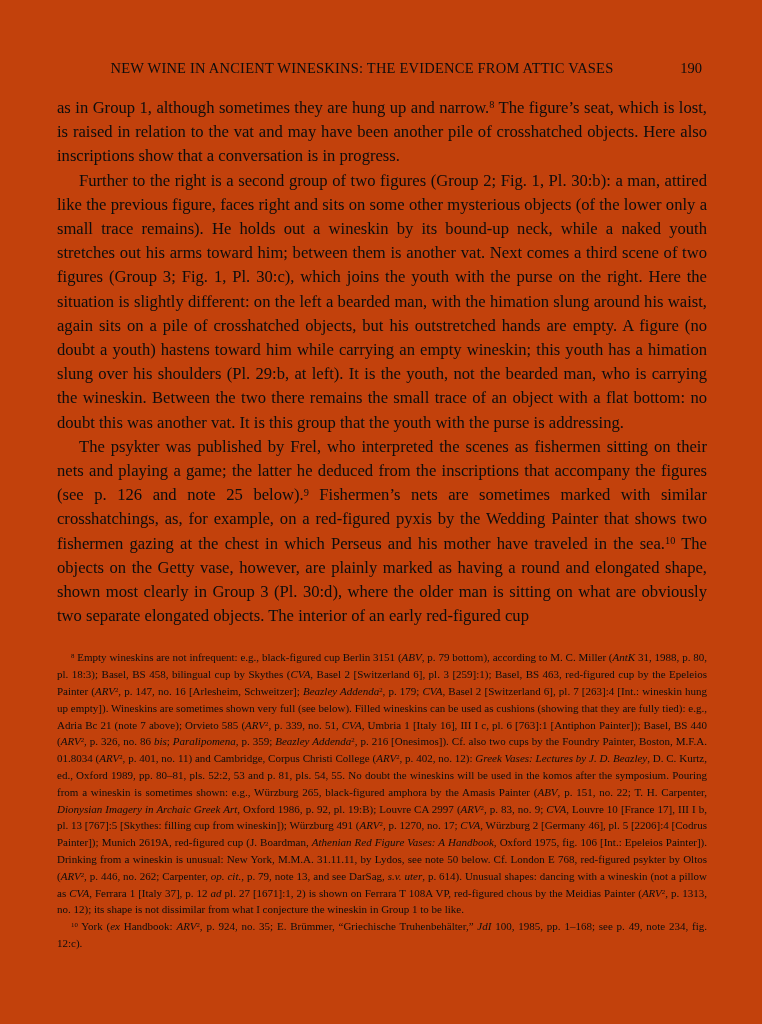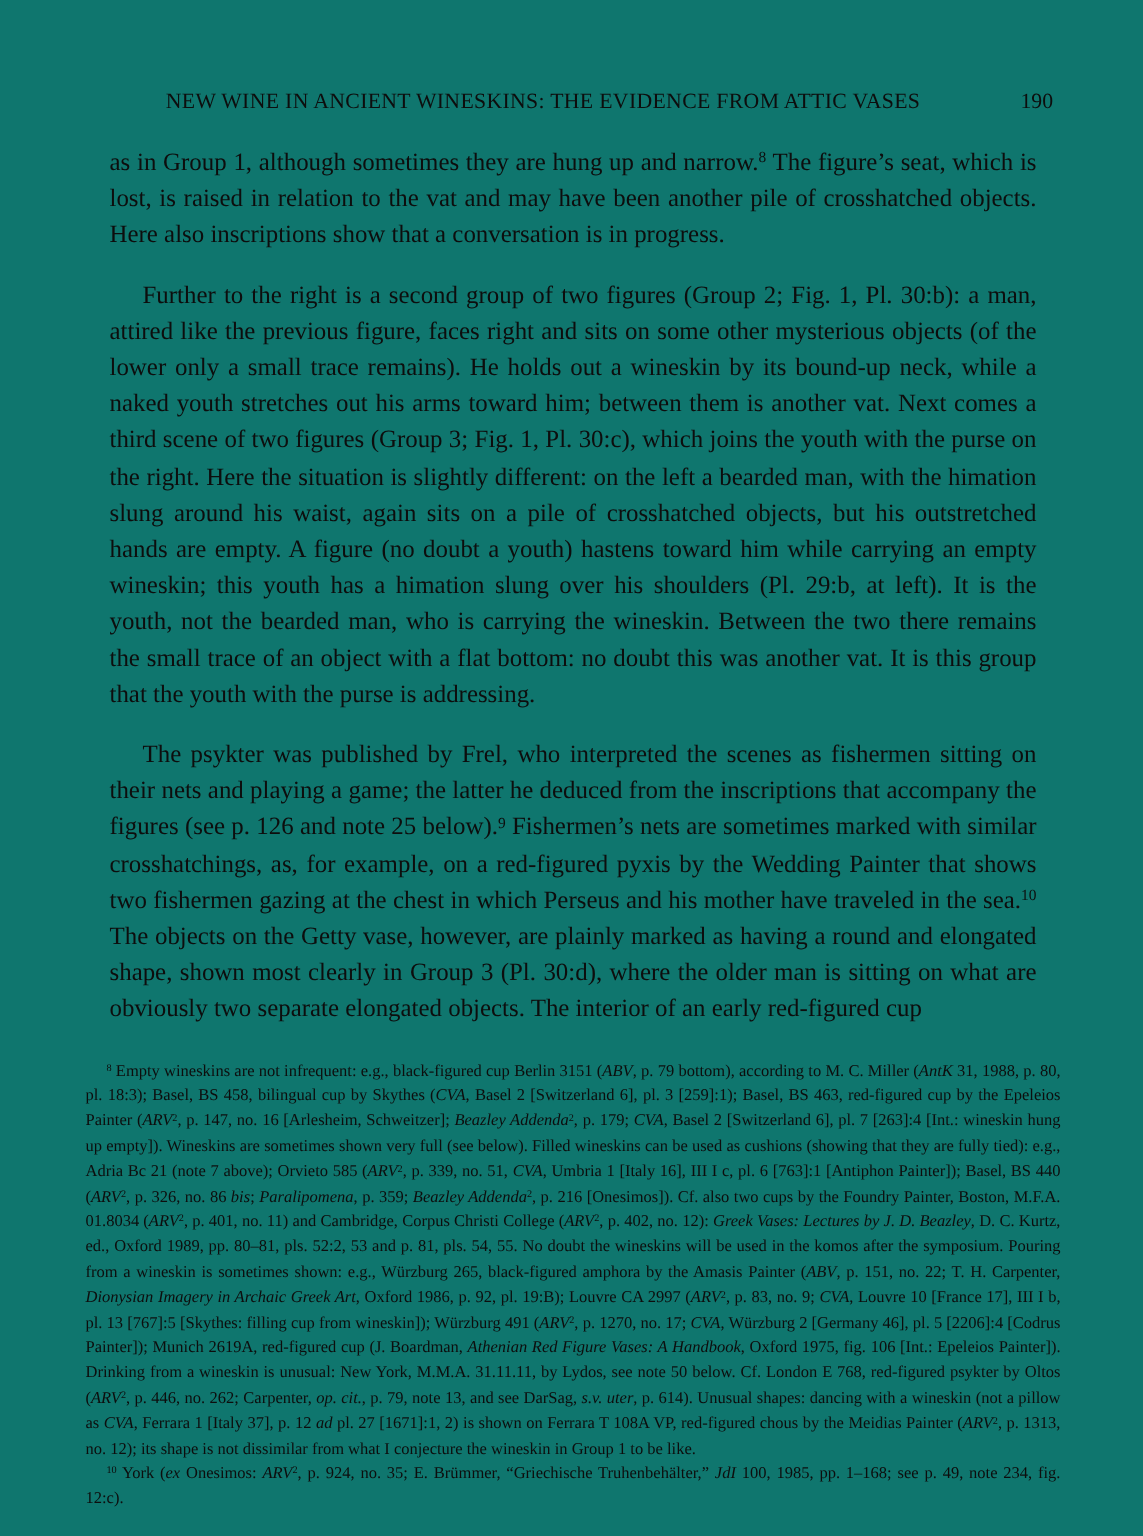--- a/index.html
+++ b/index.html
@@ -1,21 +1,21 @@
 <!DOCTYPE html>
 <html lang="en"><head>
 <meta charset="utf-8">
 <style>
   html, body { margin: 0; padding: 0; background: #e8e8e8; }
   .page {
     position: relative;
     width: 762px;
     height: 1024px;
     margin: 0 auto;
-    background: #0f766e;
+    background: #c2410c;
     color: #0d0d0d;
     font-family: "Liberation Serif", "DejaVu Serif", serif;
     overflow: hidden;
     box-sizing: border-box;
   }
   .content {
     position: absolute;
     left: 57px;
     top: 60px;
     width: 650px;
@@ -38,21 +38,21 @@
     position: absolute;
     right: 5px;
     top: 0;
     font-size: 14.5px;
   }
   .bodytext {
     font-size: 16.6px;
     line-height: 24.2px;
     text-align: justify;
   }
-  .bodytext p { margin: 16px; }
+  .bodytext p { margin: 0; }
   .para.ind { text-indent: 22px; }
   .footnotes {
     margin-top: 21px;
     font-size: 11px;
     line-height: 16.8px;
     text-align: justify;
   }
   .footnotes p { margin: 0; text-indent: 14px; }
   .it { font-style: italic; }
   sup {
@@ -75,17 +75,17 @@
     </header>
 
     <main class="bodytext">
       <p class="para"><span>as in Group 1, although sometimes they are hung up and narrow.</span><sup>8</sup><span> The figure’s seat, which is lost, is raised in relation to the vat and may have been another pile of crosshatched objects. Here also inscriptions show that a conversation is in progress.</span></p>
       <p class="para ind"><span>Further to the right is a second group of two figures (Group 2; Fig. 1, Pl. 30:b): a man, attired like the previous figure, faces right and sits on some other mysterious objects (of the lower only a small trace remains). He holds out a wineskin by its bound-up neck, while a naked youth stretches out his arms toward him; between them is another vat. Next comes a third scene of two figures (Group 3; Fig. 1, Pl. 30:c), which joins the youth with the purse on the right. Here the situation is slightly different: on the left a bearded man, with the himation slung around his waist, again sits on a pile of crosshatched objects, but his outstretched hands are empty. A figure (no doubt a youth) hastens toward him while carrying an empty wineskin; this youth has a himation slung over his shoulders (Pl. 29:b, at left). It is the youth, not the bearded man, who is carrying the wineskin. Between the two there remains the small trace of an object with a flat bottom: no doubt this was another vat. It is this group that the youth with the purse is addressing.</span></p>
       <p class="para ind"><span>The psykter was published by Frel, who interpreted the scenes as fishermen sitting on their nets and playing a game; the latter he deduced from the inscriptions that accompany the figures (see p. 126 and note 25 below).</span><sup>9</sup><span> Fishermen’s nets are sometimes marked with similar crosshatchings, as, for example, on a red-figured pyxis by the Wedding Painter that shows two fishermen gazing at the chest in which Perseus and his mother have traveled in the sea.</span><sup>10</sup><span> The objects on the Getty vase, however, are plainly marked as having a round and elongated shape, shown most clearly in Group 3 (Pl. 30:d), where the older man is sitting on what are obviously two separate elongated objects. The interior of an early red-figured cup</span></p>
     </main>
 
     <section class="footnotes">
       <p class="fn"><sup>8</sup><span> Empty wineskins are not infrequent: e.g., black-figured cup Berlin 3151 (</span><span class="it">ABV</span><span>, p. 79 bottom), according to M. C. Miller (</span><span class="it">AntK</span><span> 31, 1988, p. 80, pl. 18:3); Basel, BS 458, bilingual cup by Skythes (</span><span class="it">CVA</span><span>, Basel 2 [Switzerland 6], pl. 3 [259]:1); Basel, BS 463, red-figured cup by the Epeleios Painter (</span><span class="it">ARV</span><sup>2</sup><span>, p. 147, no. 16 [Arlesheim, Schweitzer]; </span><span class="it">Beazley Addenda</span><sup>2</sup><span>, p. 179; </span><span class="it">CVA</span><span>, Basel 2 [Switzerland 6], pl. 7 [263]:4 [Int.: wineskin hung up empty]). Wineskins are sometimes shown very full (see below). Filled wineskins can be used as cushions (showing that they are fully tied): e.g., Adria Bc 21 (note 7 above); Orvieto 585 (</span><span class="it">ARV</span><sup>2</sup><span>, p. 339, no. 51, </span><span class="it">CVA</span><span>, Umbria 1 [Italy 16], III I c, pl. 6 [763]:1 [Antiphon Painter]); Basel, BS 440 (</span><span class="it">ARV</span><sup>2</sup><span>, p. 326, no. 86 </span><span class="it">bis</span><span>; </span><span class="it">Paralipomena</span><span>, p. 359; </span><span class="it">Beazley Addenda</span><sup>2</sup><span>, p. 216 [Onesimos]). Cf. also two cups by the Foundry Painter, Boston, M.F.A. 01.8034 (</span><span class="it">ARV</span><sup>2</sup><span>, p. 401, no. 11) and Cambridge, Corpus Christi College (</span><span class="it">ARV</span><sup>2</sup><span>, p. 402, no. 12): </span><span class="it">Greek Vases: Lectures by J. D. Beazley</span><span>, D. C. Kurtz, ed., Oxford 1989, pp. 80–81, pls. 52:2, 53 and p. 81, pls. 54, 55. No doubt the wineskins will be used in the komos after the symposium. Pouring from a wineskin is sometimes shown: e.g., Würzburg 265, black-figured amphora by the Amasis Painter (</span><span class="it">ABV</span><span>, p. 151, no. 22; T. H. Carpenter, </span><span class="it">Dionysian Imagery in Archaic Greek Art</span><span>, Oxford 1986, p. 92, pl. 19:B); Louvre CA 2997 (</span><span class="it">ARV</span><sup>2</sup><span>, p. 83, no. 9; </span><span class="it">CVA</span><span>, Louvre 10 [France 17], III I b, pl. 13 [767]:5 [Skythes: filling cup from wineskin]); Würzburg 491 (</span><span class="it">ARV</span><sup>2</sup><span>, p. 1270, no. 17; </span><span class="it">CVA</span><span>, Würzburg 2 [Germany 46], pl. 5 [2206]:4 [Codrus Painter]); Munich 2619A, red-figured cup (J. Boardman, </span><span class="it">Athenian Red Figure Vases: A Handbook</span><span>, Oxford 1975, fig. 106 [Int.: Epeleios Painter]). Drinking from a wineskin is unusual: New York, M.M.A. 31.11.11, by Lydos, see note 50 below. Cf. London E 768, red-figured psykter by Oltos (</span><span class="it">ARV</span><sup>2</sup><span>, p. 446, no. 262; Carpenter, </span><span class="it">op. cit.</span><span>, p. 79, note 13, and see DarSag, </span><span class="it">s.v. uter</span><span>, p. 614). Unusual shapes: dancing with a wineskin (not a pillow as </span><span class="it">CVA</span><span>, Ferrara 1 [Italy 37], p. 12 </span><span class="it">ad</span><span> pl. 27 [1671]:1, 2) is shown on Ferrara T 108A VP, red-figured chous by the Meidias Painter (</span><span class="it">ARV</span><sup>2</sup><span>, p. 1313, no. 12); its shape is not dissimilar from what I conjecture the wineskin in Group 1 to be like.</span></p>
-      <p class="fn"><sup>10</sup><span> York (</span><span class="it">ex</span><span> Onesimos: </span><span class="it">ARV</span><sup>2</sup><span>, p. 924, no. 35; E. Brümmer, “Griechische Truhenbehälter,” </span><span class="it">JdI</span><span> 100, 1985, pp. 1–168; see p. 49, note 234, fig. 12:c).</span></p>
+      <p class="fn"><sup>10</sup><span> York (</span><span class="it">ex</span><span> Handbook: </span><span class="it">ARV</span><sup>2</sup><span>, p. 924, no. 35; E. Brümmer, “Griechische Truhenbehälter,” </span><span class="it">JdI</span><span> 100, 1985, pp. 1–168; see p. 49, note 234, fig. 12:c).</span></p>
     </section>
 
   </div>
 </div>
 
 </body></html>

